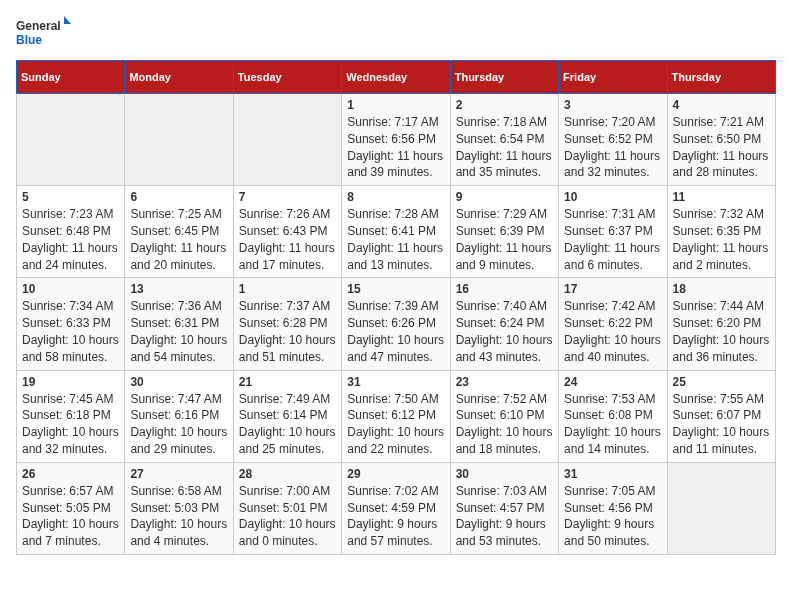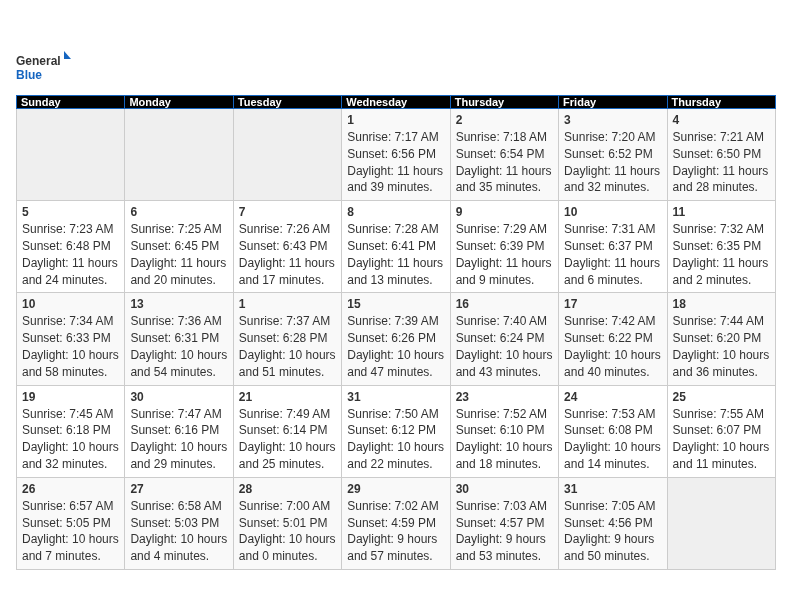--- a/index.html
+++ b/index.html
@@ -13,43 +13,42 @@
     .header-area {
       display: flex;
       justify-content: space-between;
       align-items: flex-start;
       margin-bottom: 12px;
     }
     .logo {
       display: flex;
       align-items: center;
       gap: 4px;
-      margin-top: 35px;
     }
     .title-area {
       text-align: right;
     }
     .month-title {
       font-size: 32px;
       color: #333;
       font-weight: normal;
     }
     .location-title {
       font-size: 14px;
       color: #555;
     }
     table {
       width: 100%;
       border-collapse: collapse;
       font-size: 10.5px;
     }
     thead tr th {
-      background: #000000;
+      background: #b91c1c;
       color: #fff;
-      padding: 0 4px;
+      padding: 10px 4px;
       text-align: left;
       font-weight: bold;
       font-size: 11px;
       border: 1px solid #1565c0;
     }
     tbody tr td {
       border: 1px solid #ccc;
       vertical-align: top;
       padding: 4px 5px;
       height: 88px;

